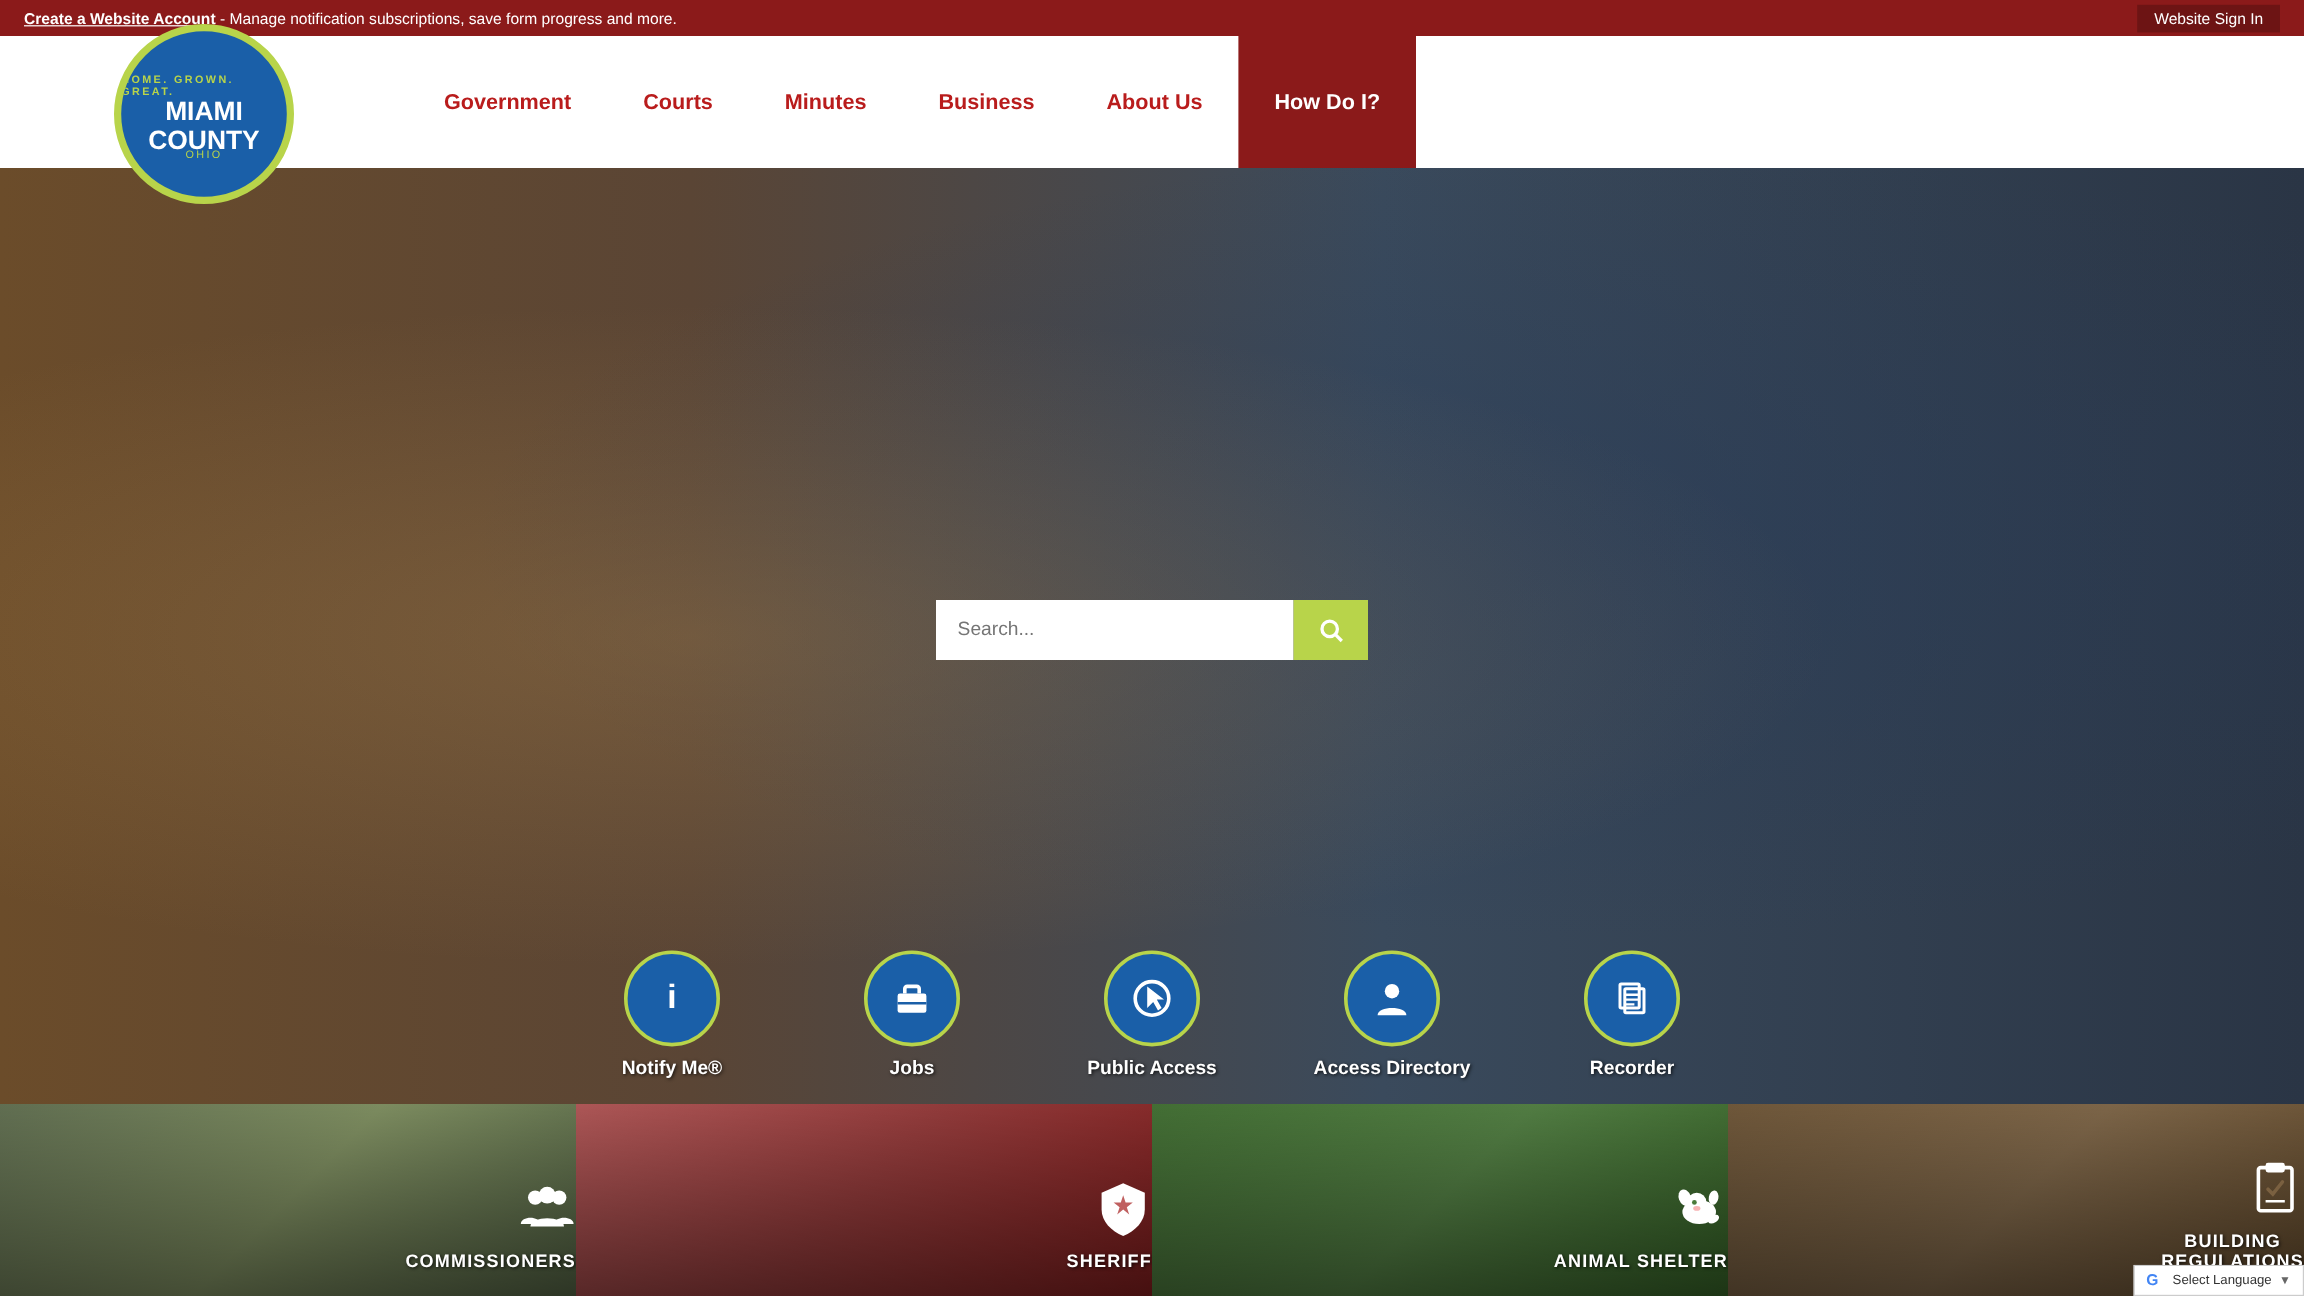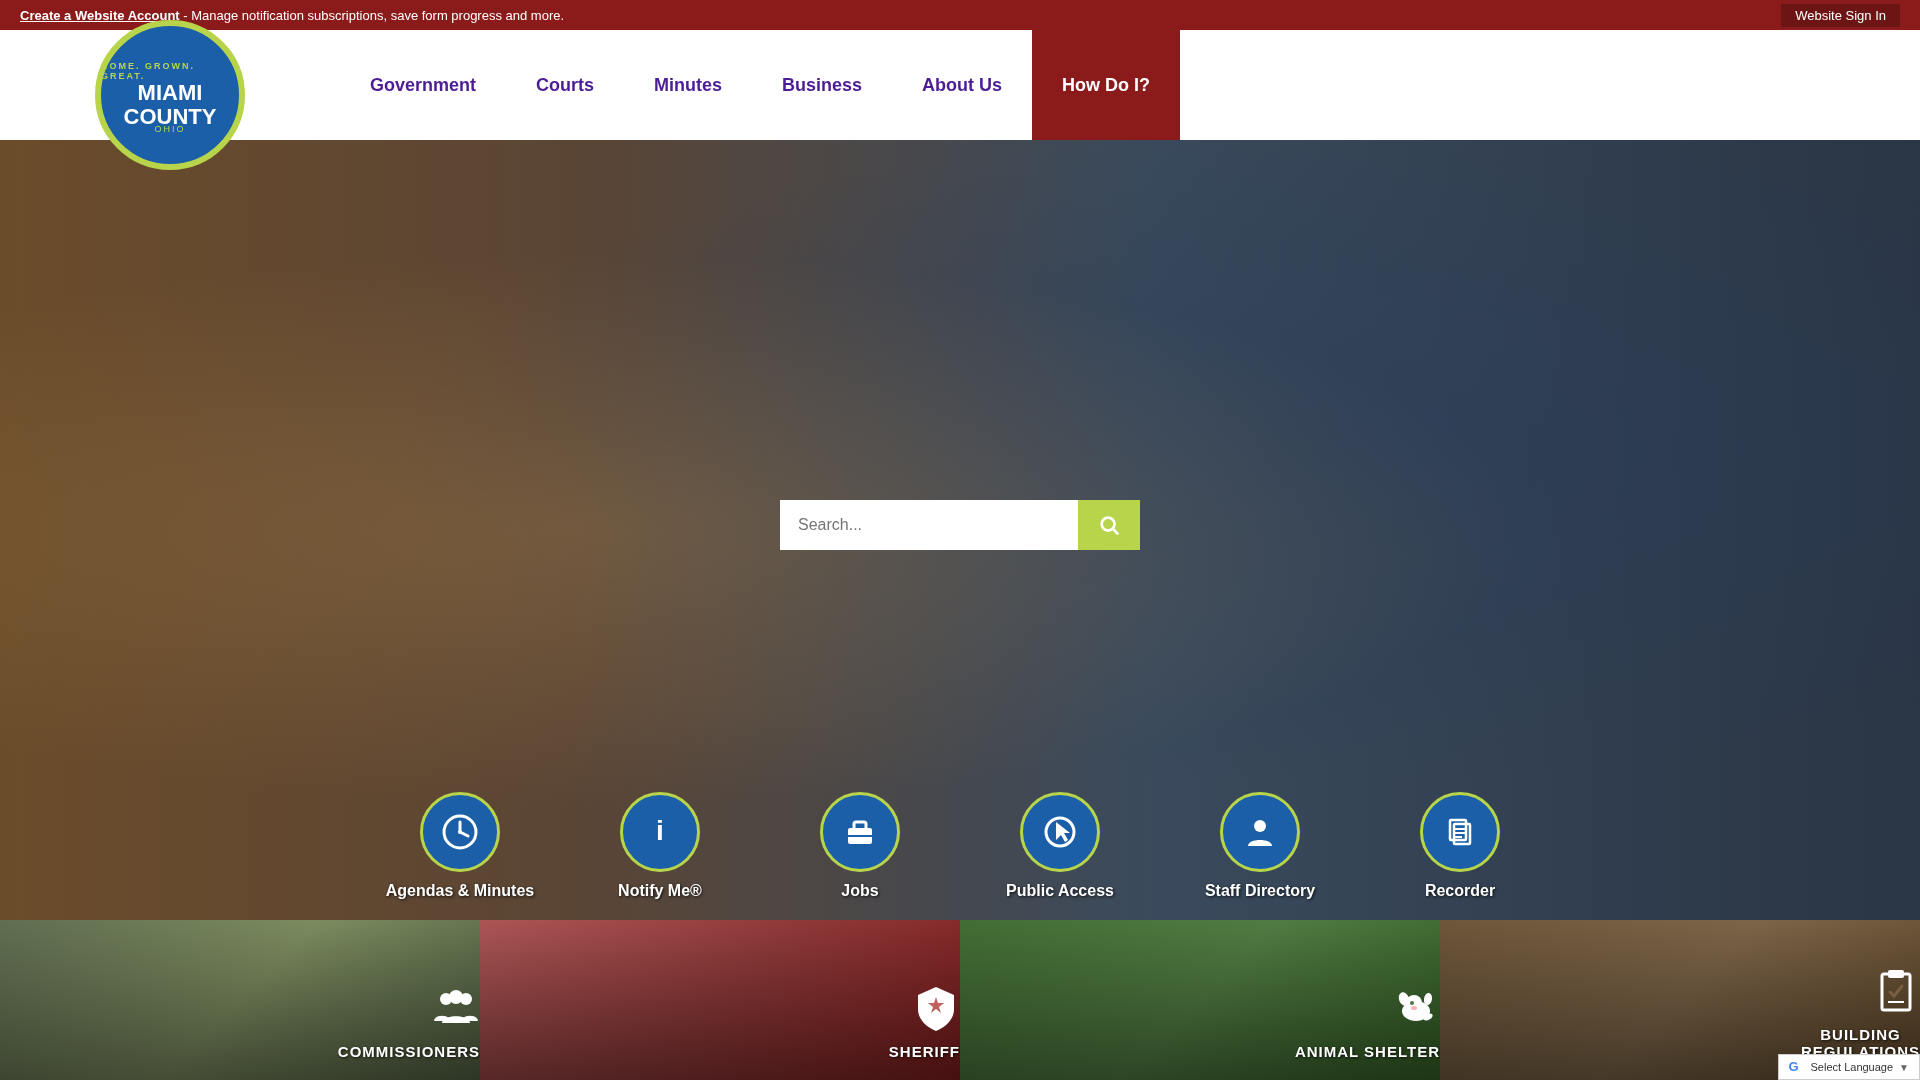--- a/index.html
+++ b/index.html
@@ -87,21 +87,21 @@
       align-items: stretch;
       height: 100%;
     }
     .nav-item {
       display: flex;
       align-items: center;
       justify-content: center;
       padding: 0 30px;
       font-size: 18px;
       font-weight: 600;
-      color: #4c1d95;
+      color: #b91c1c;
       cursor: pointer;
       text-decoration: none;
       height: 100%;
       white-space: nowrap;
     }
     .nav-item.active, .nav-item.highlighted {
       background: #8b1a1a;
       color: white;
     }
 
@@ -303,31 +303,20 @@
     <button class="search-btn">
       <svg class="search-icon-svg" viewBox="0 0 24 24" fill="none" stroke="white" stroke-width="3">
         <circle cx="11" cy="11" r="7"></circle>
         <line x1="16.5" y1="16.5" x2="22" y2="22"></line>
       </svg>
     </button>
   </div>
 
   <div class="quick-links">
 
-    <a class="quick-link-item">
-      <div class="quick-link-icon">
-        <svg viewBox="0 0 40 40" fill="none">
-          <circle cx="20" cy="20" r="16" stroke="white" stroke-width="3" fill="none"></circle>
-          <line x1="20" y1="10" x2="20" y2="20" stroke="white" stroke-width="3" stroke-linecap="round"></line>
-          <line x1="20" y1="20" x2="28" y2="24" stroke="white" stroke-width="3" stroke-linecap="round"></line>
-          <circle cx="20" cy="20" r="2" fill="white"></circle>
-        </svg>
-      </div>
-      <span class="quick-link-label">Agendas &amp; Minutes</span>
-    </a>
 
     <a class="quick-link-item">
       <div class="quick-link-icon">
         <svg viewBox="0 0 40 40">
           <circle cx="20" cy="20" r="16" fill="none" stroke="white" stroke-width="0"></circle>
           <text x="20" y="28" text-anchor="middle" font-size="28" font-weight="bold" fill="white">i</text>
         </svg>
       </div>
       <span class="quick-link-label">Notify Me®</span>
     </a>
@@ -353,21 +342,21 @@
       <span class="quick-link-label">Public Access</span>
     </a>
 
     <a class="quick-link-item">
       <div class="quick-link-icon">
         <svg viewBox="0 0 40 40" fill="white">
           <circle cx="20" cy="14" r="6" fill="white"></circle>
           <path d="M8 34c0-8 24-8 24 0" fill="white"></path>
         </svg>
       </div>
-      <span class="quick-link-label">Staff Directory</span>
+      <span class="quick-link-label">Access Directory</span>
     </a>
 
     <a class="quick-link-item">
       <div class="quick-link-icon">
         <svg viewBox="0 0 40 40" fill="white">
           <rect x="10" y="8" width="16" height="20" rx="1" fill="none" stroke="white" stroke-width="2.5"></rect>
           <rect x="14" y="12" width="16" height="20" rx="1" fill="none" stroke="white" stroke-width="2.5"></rect>
           <line x1="14" y1="17" x2="26" y2="17" stroke="white" stroke-width="2"></line>
           <line x1="14" y1="21" x2="26" y2="21" stroke="white" stroke-width="2"></line>
           <line x1="14" y1="25" x2="22" y2="25" stroke="white" stroke-width="2"></line>

